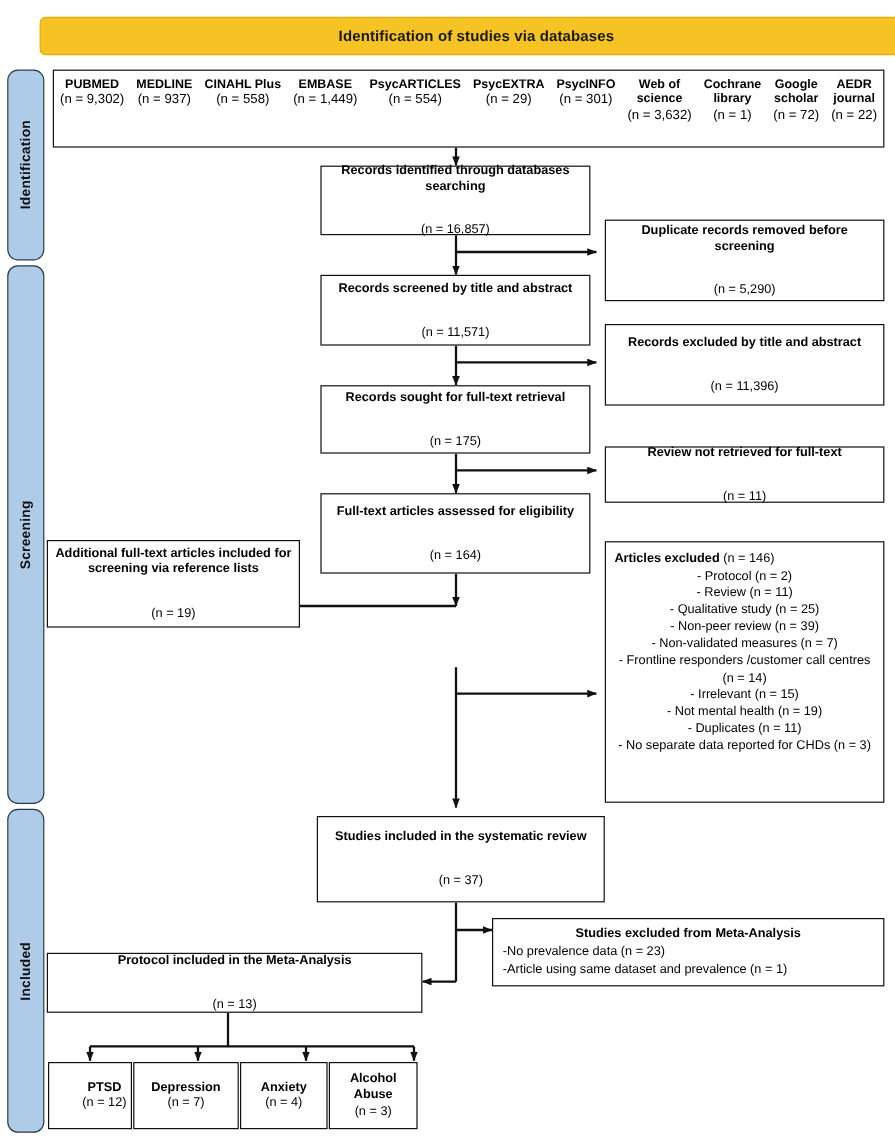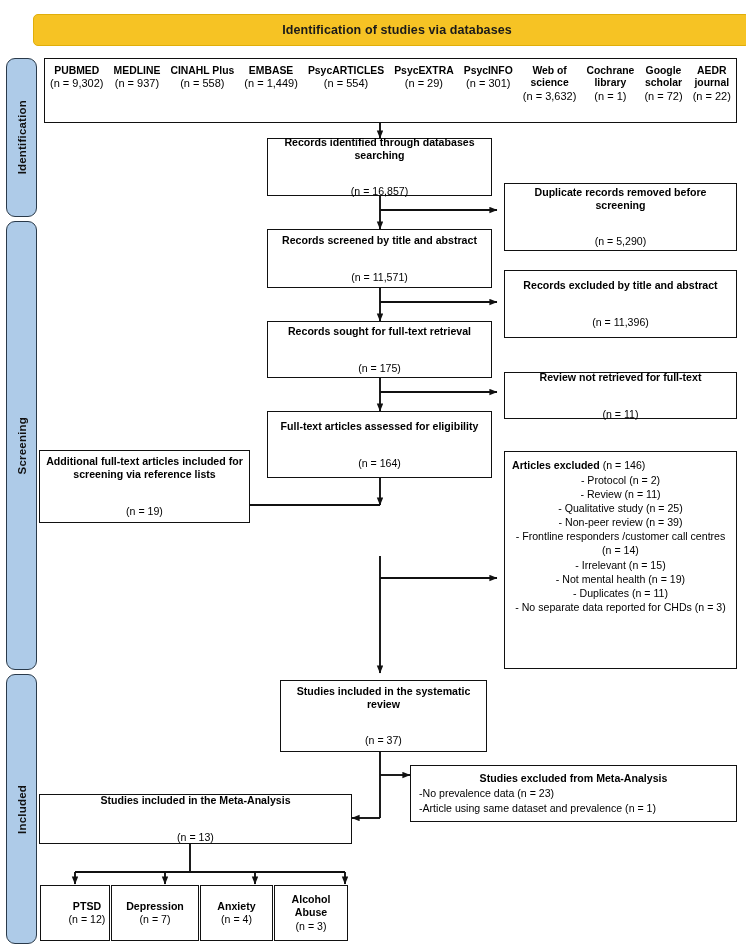--- a/index.html
+++ b/index.html
@@ -198,27 +198,27 @@
     <div class="ttl">Records sought for full-text retrieval</div>
     <div class="num">(n = 175)</div>
   </div>
 
   <div class="box" style="left:267px;top:411px;width:225px;height:67px;">
     <div class="ttl">Full-text articles assessed for eligibility</div>
     <div class="num">(n = 164)</div>
   </div>
 
 
-  <div class="box" style="left:280px;top:680px;width:207px;height:72px;">
+  <div class="box" style="left:264px;top:680px;width:240px;height:72px;">
     <div class="ttl">Studies included in the systematic review</div>
     <div class="num">(n = 37)</div>
   </div>
 
   <div class="box" style="left:39px;top:794px;width:313px;height:50px;">
-    <div class="ttl">Studies included in the Meta-Analysis</div>
+    <div class="ttl">Protocol included in the Meta-Analysis</div>
     <div class="num">(n = 13)</div>
   </div>
 
   <div class="box" style="left:39px;top:450px;width:211px;height:73px;">
     <div class="ttl">Additional full-text articles included for screening via reference lists</div>
     <div class="num">(n = 19)</div>
   </div>
 
   <div class="box" style="left:504px;top:183px;width:233px;height:68px;">
     <div class="ttl">Duplicate records removed before screening</div>
@@ -237,20 +237,21 @@
 
   <div class="listbox" id="artlist" style="left:504px;top:451px;width:233px;height:218px;">
     <div class="hd">
       <b>Articles excluded</b>
       <span class="nn">(n = 146)</span>
     </div>
   <div class="li">- Protocol (n = 2)</div>
       <div class="li">- Review (n = 11)</div>
       <div class="li">- Qualitative study (n = 25)</div>
       <div class="li">- Non-peer review (n = 39)</div>
+      <div class="li">- Non-validated measures (n = 7)</div>
       <div class="li">- Frontline responders /customer call centres (n = 14)</div>
       <div class="li">- Irrelevant (n = 15)</div>
       <div class="li">- Not mental health (n = 19)</div>
       <div class="li">- Duplicates (n = 11)</div>
       <div class="li">- No separate data reported for CHDs (n = 3)</div>
     </div>
 
   <div class="metaex" id="metaex" style="left:410px;top:765px;width:327px;height:57px;">
     <div class="hd">Studies excluded from Meta-Analysis</div>
   <div class="li">-No prevalence data (n = 23)</div>

